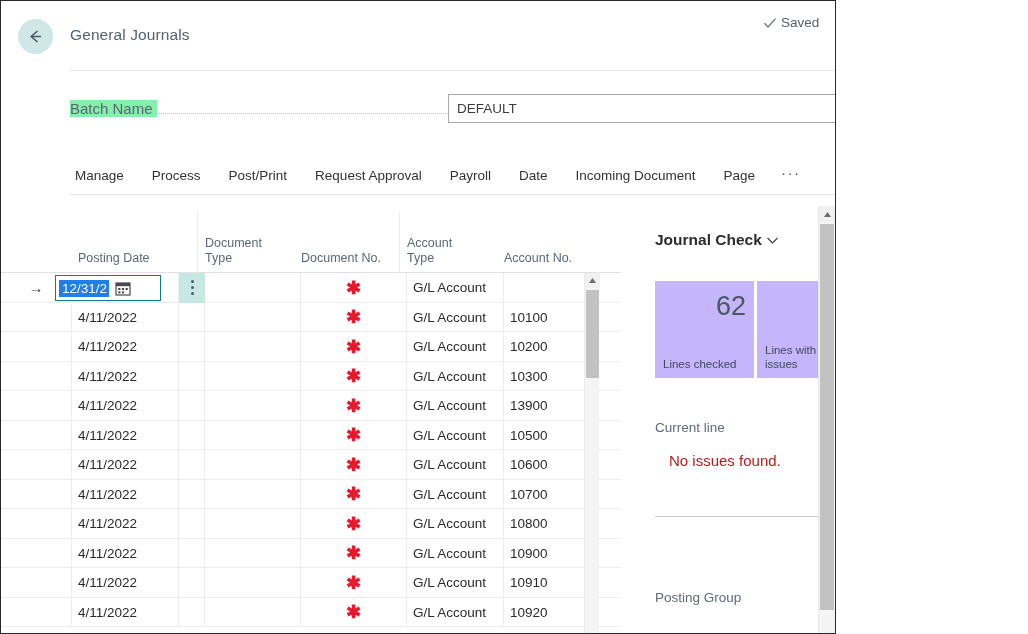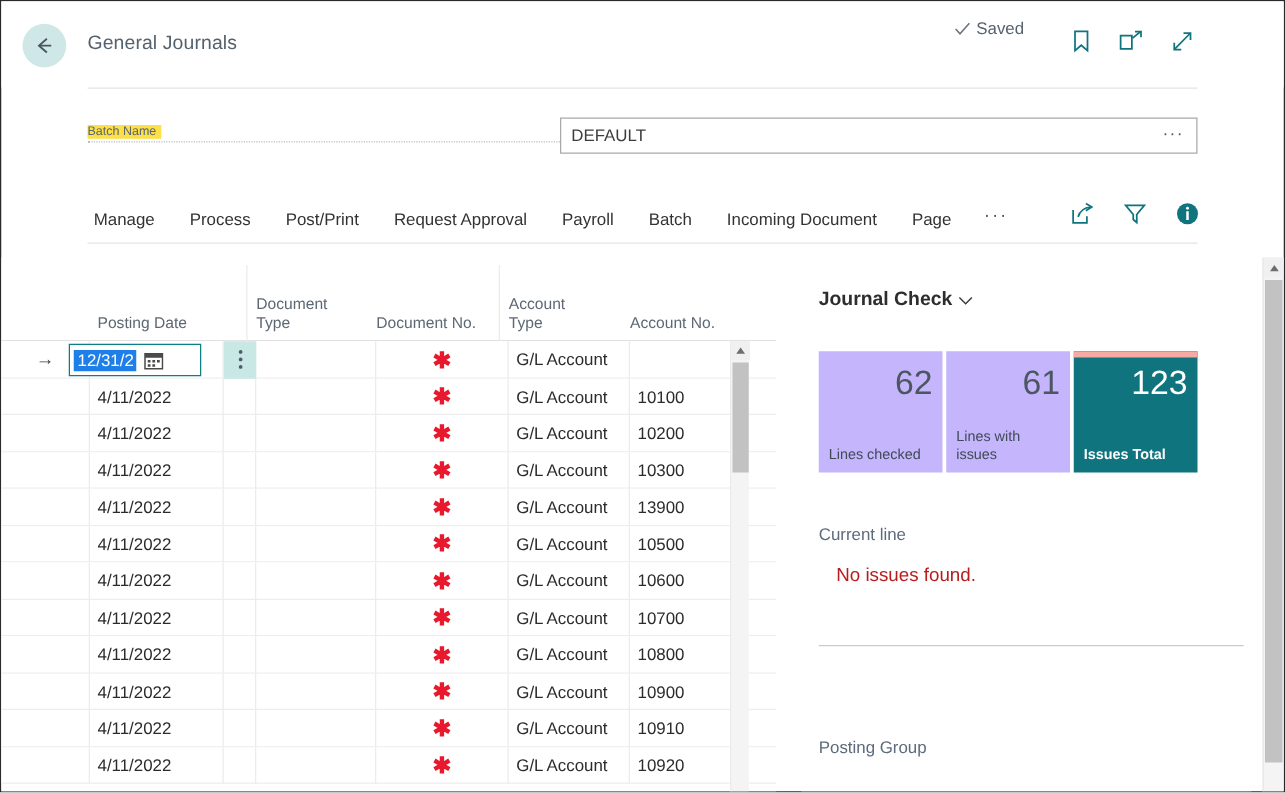--- a/index.html
+++ b/index.html
@@ -5,21 +5,21 @@
   * { box-sizing: border-box; }
   html, body { margin: 0; padding: 0; }
   body {
     width: 1028px; height: 634px;
     font-family: "Liberation Sans", sans-serif;
     background: #ffffff;
     overflow: hidden;
   }
   #app {
     position: relative;
-    width: 1028px; height: 634px;
+    width: 836px; height: 634px;
     border: 1px solid #2a2a2a;
     background: #ffffff;
     overflow: hidden;
   }
 
   
   .topbar {
     position: absolute; left: 0; top: 0; width: 1026px; height: 69px;
     background: #ffffff;
   }
@@ -53,21 +53,21 @@
     background: #e4e4e4;
   }
   #rule-top { top: 69px; }
 
   
   .field-row {
     position: absolute; left: 69px; top: 93px; width: 888px; height: 29px;
   }
   .field-label {
     position: absolute; left: 0; top: 6px;
-    font-size: 10px; color: #5a6672; background: #fde047;
+    font-size: 15px; color: #5a6672; background: #86efac;
     padding-right: 4px; z-index: 2; white-space: nowrap;
   }
   .leader {
     position: absolute; left: 0; right: 0; top: 19px; height: 1px;
     border-bottom: 1px dotted #b9bdc2;
   }
   .field-input {
     position: absolute; left: 378px; top: 0; width: 510px; height: 29px;
     border: 1px solid #a9a9a9; background: #ffffff;
     display: flex; align-items: center; z-index: 3;
@@ -298,21 +298,21 @@
     </div>
   </div>
 
   <div class="ribbon">
     <div class="ribbon-items">
       <div class="ri">Manage</div>
       <div class="ri">Process</div>
       <div class="ri">Post/Print</div>
       <div class="ri">Request Approval</div>
       <div class="ri">Payroll</div>
-      <div class="ri">Batch</div>
+      <div class="ri">Date</div>
       <div class="ri">Incoming Document</div>
       <div class="ri">Page</div>
       <div class="dots">···</div>
     </div>
     <div class="ribbon-icons">
       <span class="rio">
         <svg width="20" height="20" viewBox="0 0 20 20">
           <path d="M2.5 7 V17.2 H13.5 V12" fill="none" stroke="#0f747e" stroke-width="1.4"></path>
           <path d="M6.5 12.5 C8 7.5 12 5 16.5 4.6" fill="none" stroke="#0f747e" stroke-width="1.4"></path>
           <path d="M12.7 1.8 L17.4 4.6 L12.7 7.6" fill="none" stroke="#0f747e" stroke-width="1.4"></path>

